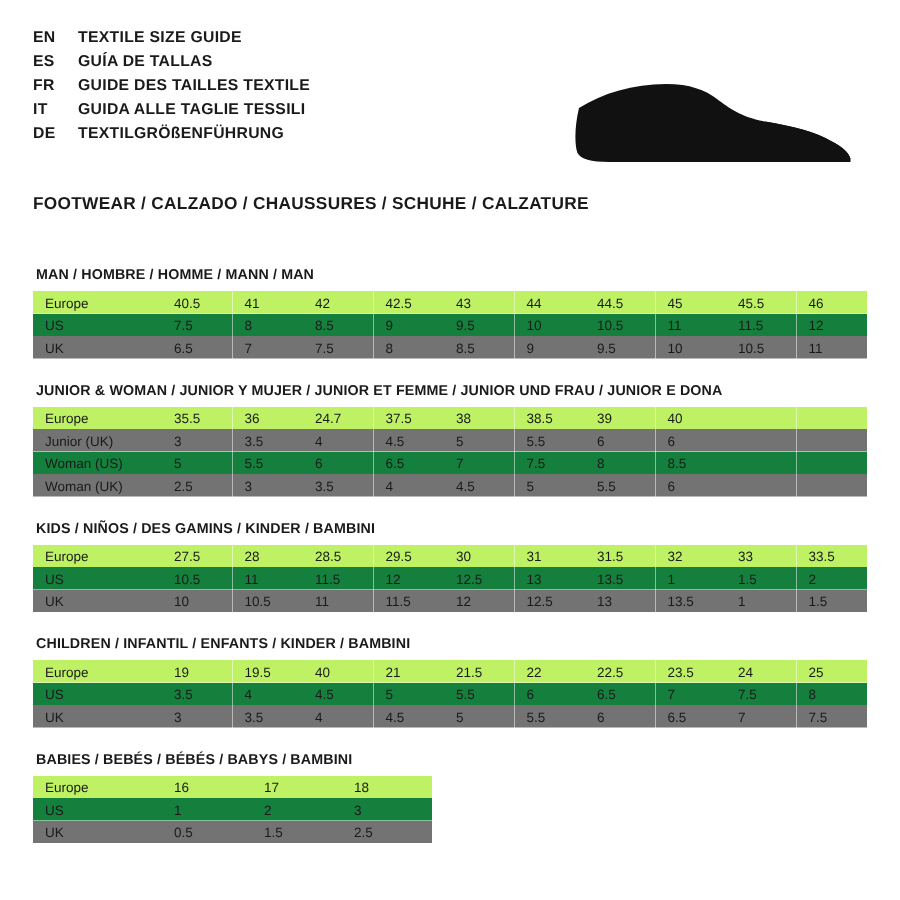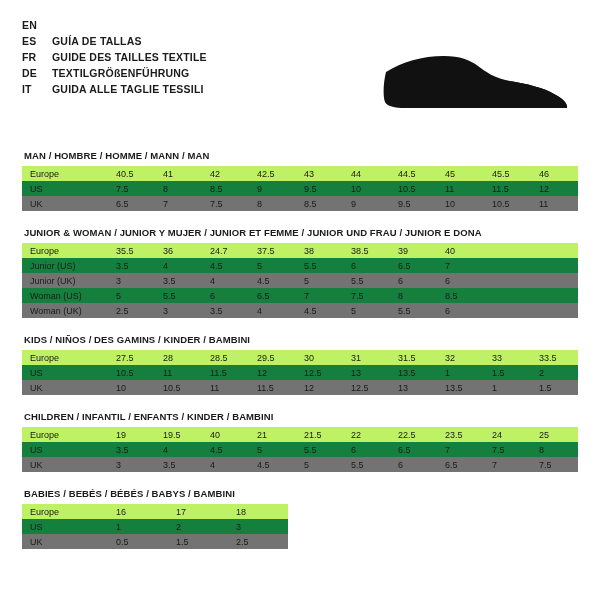--- a/index.html
+++ b/index.html
@@ -114,52 +114,54 @@
 </style>
 </head>
 <body>
 
 <div class="page">
 
   <div class="header">
     <div class="lang-block">
       <div class="lang-row">
         <span class="lang-code">EN</span>
+        <span class="lang-text">TEXTILE SIZE GUIDE</span>
       </div>
       <div class="lang-row">
         <span class="lang-code">ES</span>
         <span class="lang-text">GUÍA DE TALLAS</span>
       </div>
       <div class="lang-row">
         <span class="lang-code">FR</span>
         <span class="lang-text">GUIDE DES TAILLES TEXTILE</span>
       </div>
       <div class="lang-row">
+        <span class="lang-code">IT</span>
+        <span class="lang-text">GUIDA ALLE TAGLIE TESSILI</span>
+      </div>
+      <div class="lang-row">
         <span class="lang-code">DE</span>
         <span class="lang-text">TEXTILGRÖßENFÜHRUNG</span>
-      </div>
-      <div class="lang-row">
-        <span class="lang-code">IT</span>
-        <span class="lang-text">GUIDA ALLE TAGLIE TESSILI</span>
       </div>
     </div>
 
     <div class="shoe-wrap">
       <svg viewBox="0 0 190 78" width="190" height="78" aria-hidden="true">
         <path fill="#111111" d="M4 36 C20 26, 40 20, 62 20 C78 20, 88 24, 96 30
           C104 36, 112 42, 128 45 C146 48, 162 52, 172 58
           C180 62, 184 66, 185 70 L185 72 C184 72, 170 72, 150 72
           C120 72, 70 72, 24 72 C12 72, 5 70, 3 66
           C1 61, 1 48, 4 36 Z"></path>
         <path fill="#111111" d="M128 45 C146 48, 162 52, 172 58 C180 62, 184 66, 185 70
           L152 70 C148 62, 140 52, 128 45 Z"></path>
       </svg>
     </div>
   </div>
 
+  <div class="section-title">FOOTWEAR / CALZADO / CHAUSSURES / SCHUHE / CALZATURE</div>
 
   <div class="group first">
     <div class="group-title">MAN / HOMBRE / HOMME / MANN / MAN</div>
     <table class="size-table">
       <tbody>
           <tr class="row-head">
         <td class="label-cell">Europe</td>
         <td>40.5</td>
         <td>41</td>
         <td>42</td>
@@ -208,33 +210,20 @@
           <tr class="row-head">
         <td class="label-cell">Europe</td>
         <td>35.5</td>
         <td>36</td>
         <td>24.7</td>
         <td>37.5</td>
         <td>38</td>
         <td>38.5</td>
         <td>39</td>
         <td>40</td>
-        <td></td>
-        <td></td>
-      </tr>
-      <tr class="row-plain">
-        <td class="label-cell">Junior (US)</td>
-        <td>3.5</td>
-        <td>4</td>
-        <td>4.5</td>
-        <td>5</td>
-        <td>5.5</td>
-        <td>6</td>
-        <td>6.5</td>
-        <td>7</td>
         <td></td>
         <td></td>
       </tr>
       <tr class="row-alt">
         <td class="label-cell">Junior (UK)</td>
         <td>3</td>
         <td>3.5</td>
         <td>4</td>
         <td>4.5</td>
         <td>5</td>

